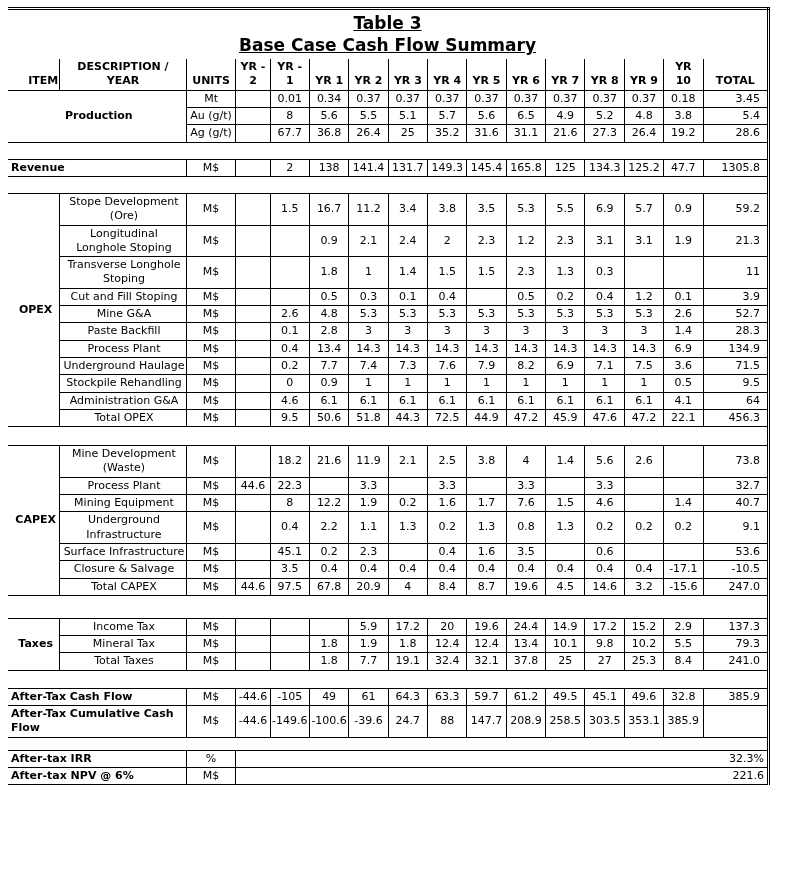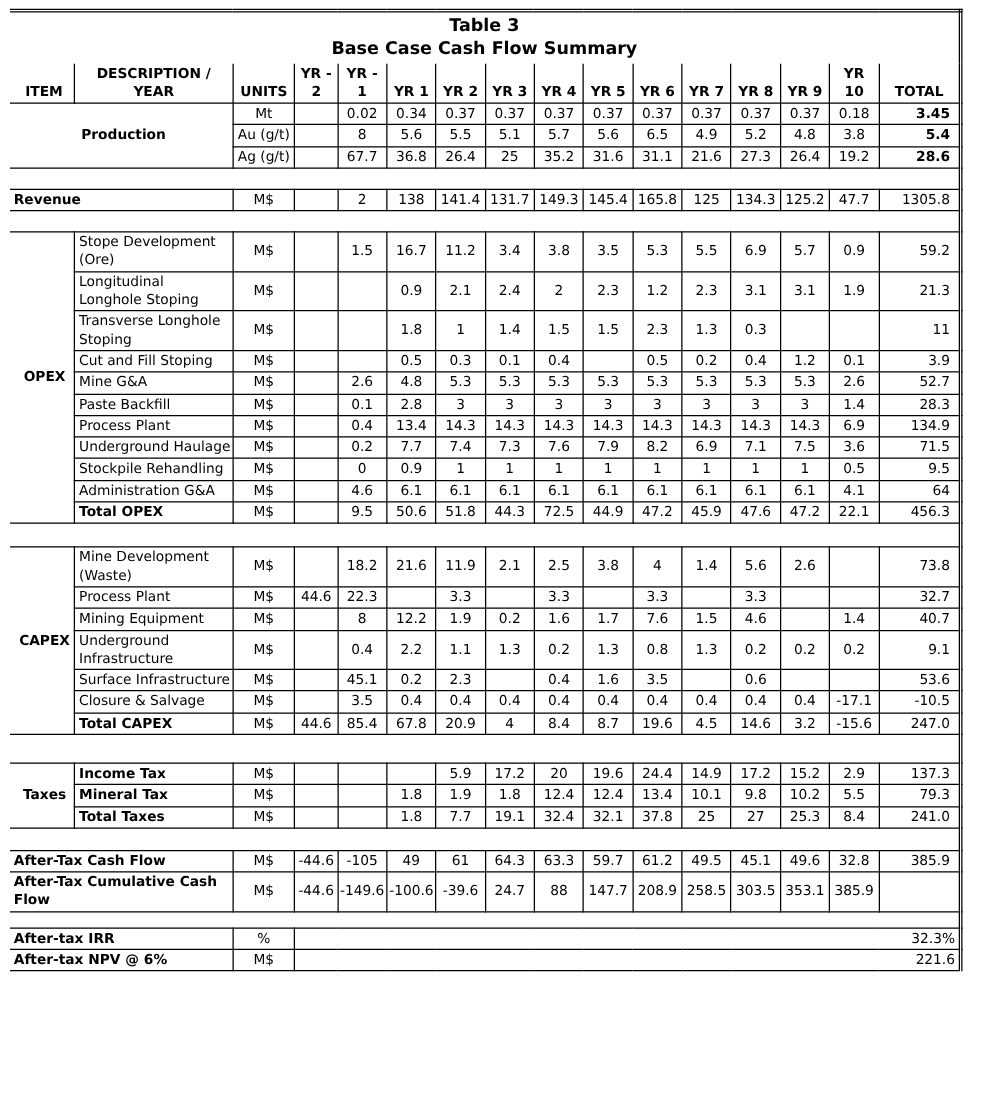--- a/index.html
+++ b/index.html
@@ -2,30 +2,30 @@
 <html><head>
 <meta charset="utf-8">
 <style>
   html,body{margin:0;padding:0;background:#fff;color:#000;}
   body{width:799px;height:876px;overflow:hidden;font-family:"DejaVu Sans","Liberation Sans",sans-serif;}
   .page{padding:7px 10px 0 8px;}
   table.cf{border-collapse:collapse;table-layout:fixed;width:762px;
            border-top:3px double #000;border-right:3px double #000;}
   td{border:1px solid #000;font-size:11px;padding:1px 1px;text-align:center;
      vertical-align:middle;line-height:1.3;overflow:visible;}
-  .title-row td{border:none;font-weight:bold;font-size:14px;text-align:center;padding:2px 0 3px 0;}
+  .title-row td{border:none;font-weight:bold;font-size:17px;text-align:center;padding:2px 0 3px 0;text-decoration:underline;}
   td.hcell{font-weight:bold;white-space:pre-line;border-top:none;vertical-align:bottom;}
-  td.hcell.c0{border-left:none;text-align:center;padding-left:4px;}
+  td.hcell.c0{border-left:none;text-align:right;padding-left:4px;}
   td.role-item{font-weight:bold;text-align:center;padding-left:5px;border-left:none;}
   td.role-rowlabel{font-weight:bold;text-align:left;padding-left:3px;border-left:none;}
-  td.role-desc{text-align:left;padding-left:3px;padding-right:1px;margin-top:48px;}
+  td.role-desc{text-align:center;padding-left:3px;padding-right:1px;margin-top:48px;}
   td.role-value{white-space:nowrap;}
   td.role-total{text-align:right;padding-right:7px;white-space:nowrap;}
   td.role-summary{text-align:right;padding-right:3px;white-space:nowrap;}
-  td.bold{font-weight:bold;}
+  td.bold{font-weight:normal;}
   td.gap{border:none;padding:0;}
   col.c-item{width:50px;} col.c-desc{width:122px;} col.c-units{width:48px;}
   col.c-yrm2{width:33px;} col.c-yrm1{width:38px;} col.c-yr{width:38px;} col.c-total{width:63px;}
 </style>
 </head>
 <body>
 
 <div class="page">
   <table class="cf">
     <colgroup>
@@ -74,21 +74,21 @@
           <td class="hcell">YR 8</td>
           <td class="hcell">YR 9</td>
           <td class="hcell">YR
 10</td>
           <td class="hcell">TOTAL</td>
         </tr>
         <tr>
           <td colspan="2" rowspan="3" class="role-item">Production</td>
           <td class="role-unit">Mt</td>
           <td class="role-value"></td>
-          <td class="role-value">0.02</td>
+          <td class="role-value">0.01</td>
           <td class="role-value">0.34</td>
           <td class="role-value">0.37</td>
           <td class="role-value">0.37</td>
           <td class="role-value">0.37</td>
           <td class="role-value">0.37</td>
           <td class="role-value">0.37</td>
           <td class="role-value">0.37</td>
           <td class="role-value">0.37</td>
           <td class="role-value">0.37</td>
           <td class="role-value">0.18</td>
@@ -440,21 +440,21 @@
           <td class="role-value">0.4</td>
           <td class="role-value">0.4</td>
           <td class="role-value">0.4</td>
           <td class="role-value">-17.1</td>
           <td class="role-total">-10.5</td>
         </tr>
         <tr>
           <td class="role-desc bold">Total CAPEX</td>
           <td class="role-unit">M$</td>
           <td class="role-value">44.6</td>
-          <td class="role-value">85.4</td>
+          <td class="role-value">97.5</td>
           <td class="role-value">67.8</td>
           <td class="role-value">20.9</td>
           <td class="role-value">4</td>
           <td class="role-value">8.4</td>
           <td class="role-value">8.7</td>
           <td class="role-value">19.6</td>
           <td class="role-value">4.5</td>
           <td class="role-value">14.6</td>
           <td class="role-value">3.2</td>
           <td class="role-value">-15.6</td>

